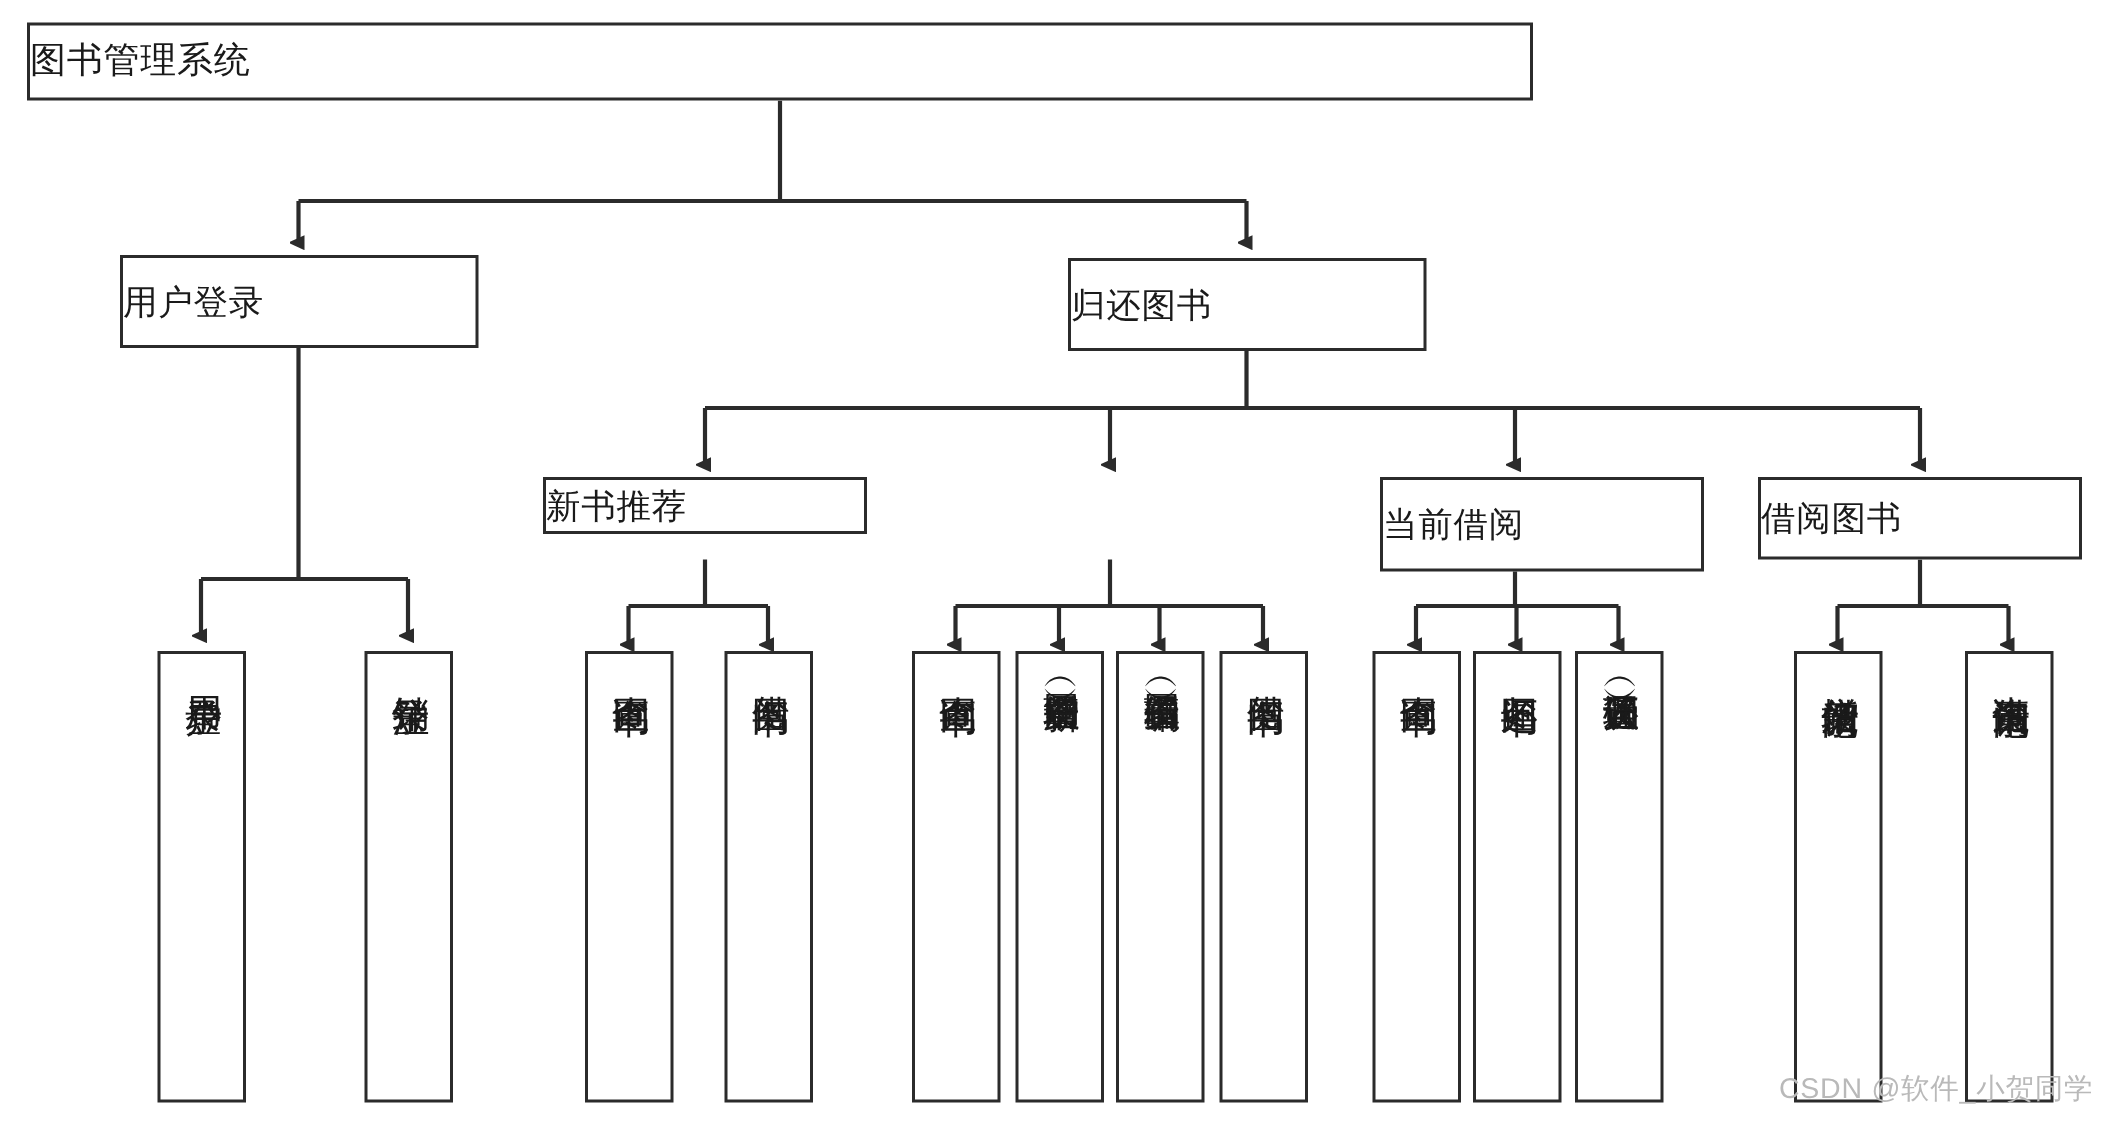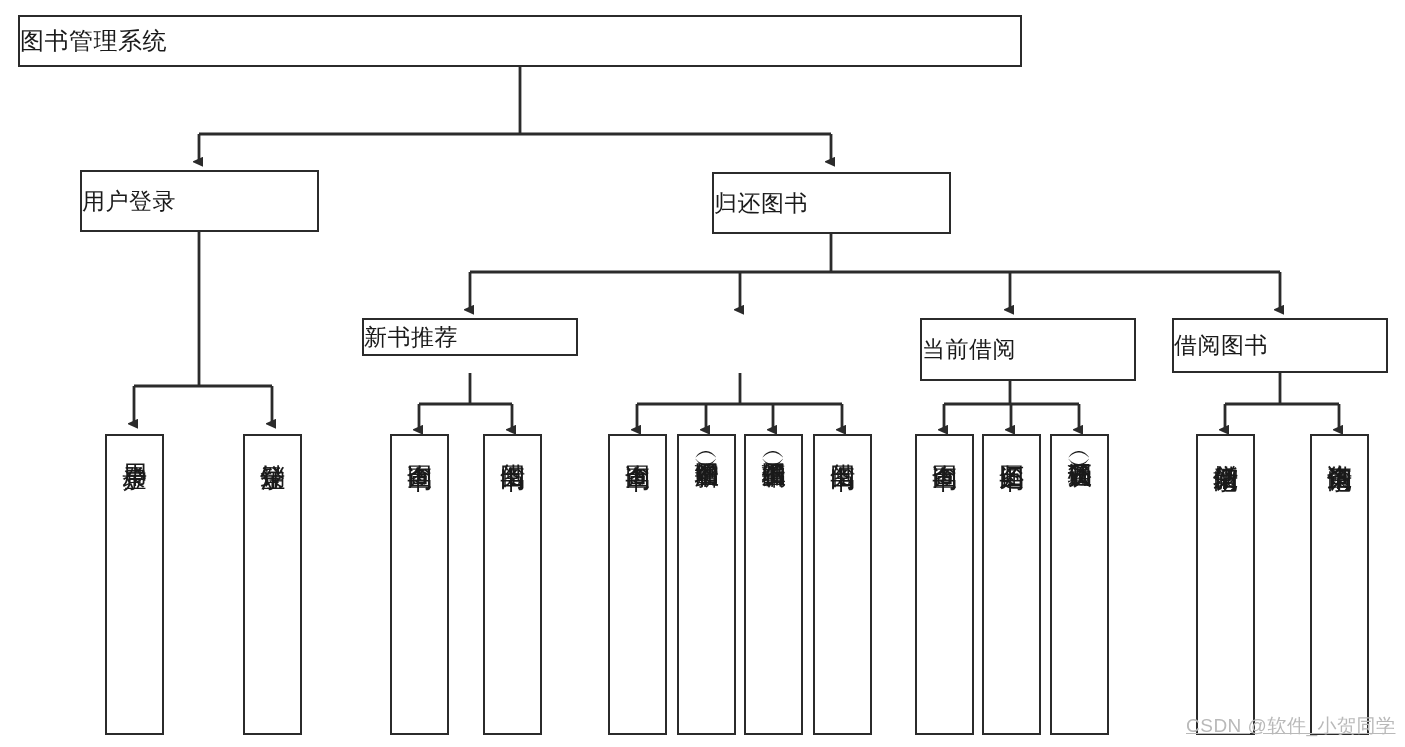--- a/index.html
+++ b/index.html
@@ -69,21 +69,20 @@
     line-height: 1.1;
   }
   .watermark {
     position: absolute;
     left: 1186px;
     top: 713px;
     font-size: 19px;
     color: #b9b9b9;
     white-space: nowrap;
     letter-spacing: 0.5px;
-    text-decoration: underline;
   }
 </style>
 </head>
 <body>
 
 <div id="canvas">
 
   <svg id="edges" viewBox="0 0 1405 747" width="1405" height="747">
     <defs>
       <marker id="arrow" markerWidth="10" markerHeight="10" refX="5.2" refY="4" orient="auto" markerUnits="userSpaceOnUse">

